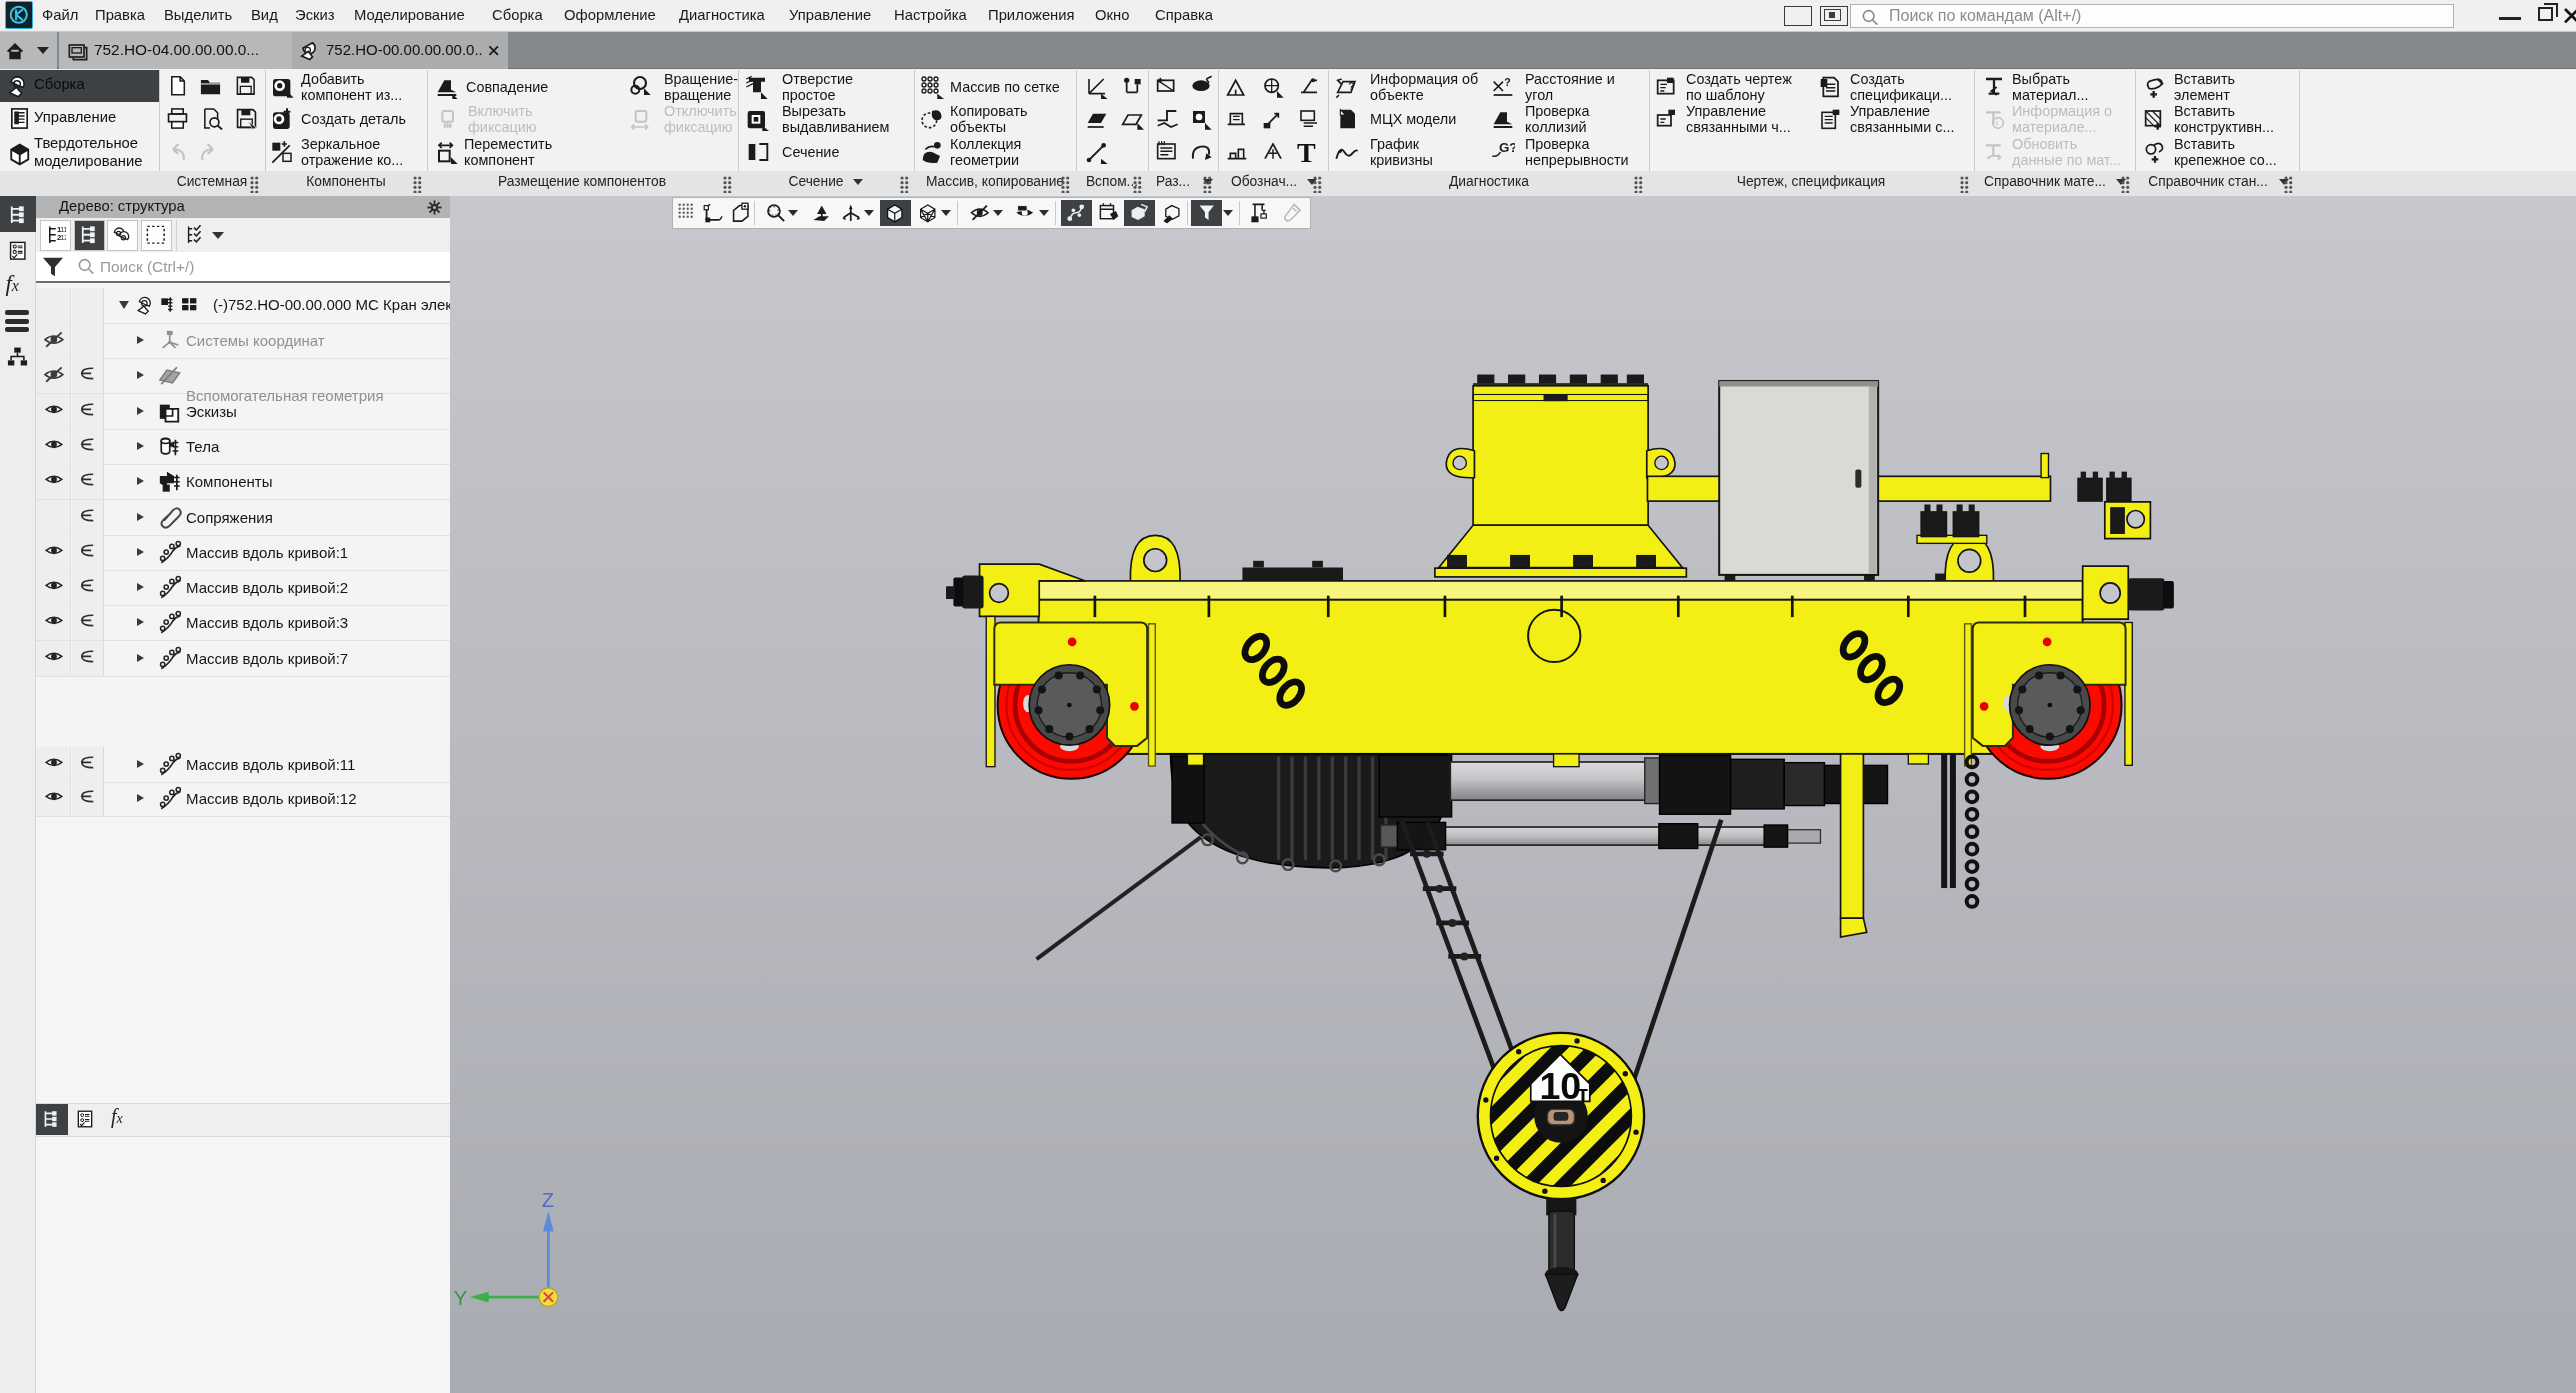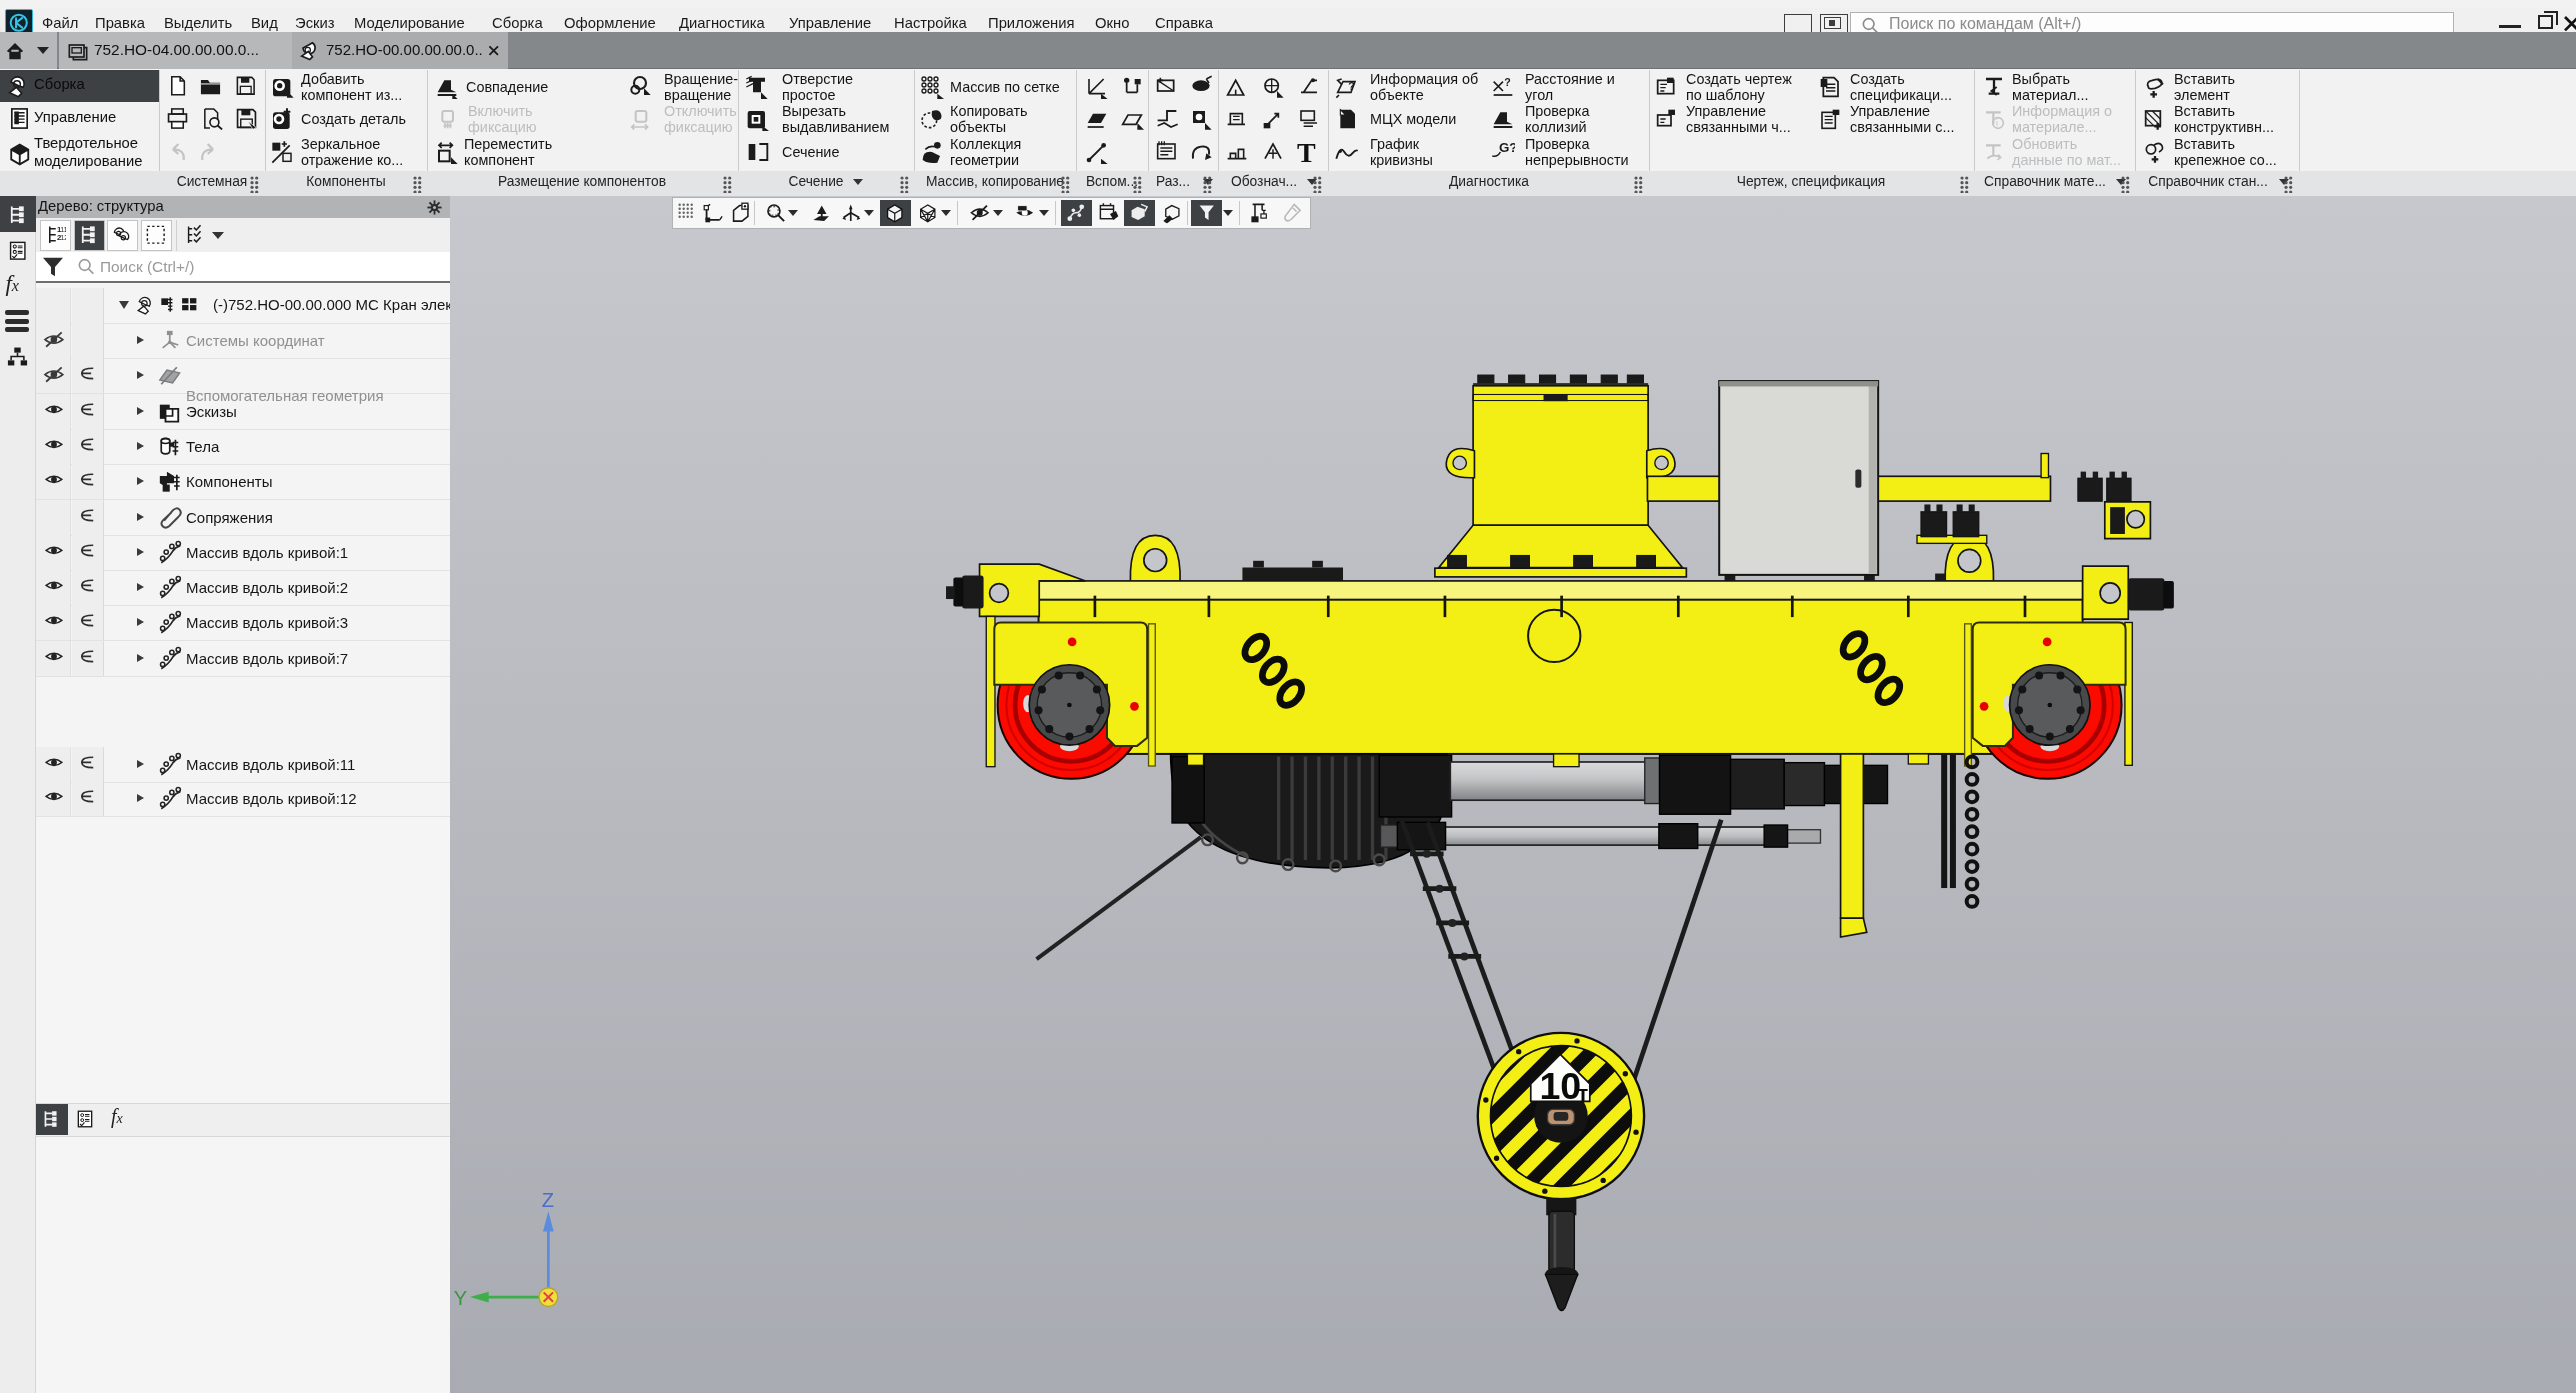--- a/index.html
+++ b/index.html
@@ -1,18 +1,18 @@
 <!DOCTYPE html>
 <html style="font-size:10.7px"><head><meta charset="utf-8">
 <style>
 html,body{margin:0;padding:0;background:#888;}
 #app{position:relative;width:2576px;height:1393px;overflow:hidden;background:#f2f2f2;font-family:"Liberation Sans",sans-serif;-webkit-font-smoothing:antialiased;}
 #app *{box-sizing:border-box;}
 
-#menubar{position:absolute;left:0;top:8px;width:2576px;height:32px;background:#f0f0f1;border-bottom:1.3px solid #c9c9c9;border-radius:14px;}
+#menubar{position:absolute;left:0;top:0;width:2576px;height:32px;background:#f0f0f1;border-bottom:1.3px solid #c9c9c9;}
 .mi{position:absolute;top:0;height:30px;line-height:30px;font-size:14.8px;color:#1a1a1a;}
 #logo{position:absolute;left:4.7px;top:1.3px;width:28px;height:28px;background:#10222b;border:1.3px solid #35b8d8;border-radius:2px;}
 #logo svg{position:absolute;left:2px;top:2px;}
 .winbtn{position:absolute;top:6px;width:28px;height:20px;border:1.3px solid #3c3c3c;}
 #srchbox{position:absolute;left:1850px;top:4px;width:604px;height:24px;background:#fdfdfd;border:1.3px solid #b1b1b1;font-size:16px;color:#8b8b8b;line-height:22px;padding-left:38px;}
 
 #tabbar{position:absolute;left:0;top:32px;width:2576px;height:37px;background:#85888a;border-bottom:0.7px solid #6f7274;}
 .dtab{position:absolute;top:0;height:37px;background:#b6b8b9;font-size:15.4px;color:#111;}
 
 #ribbon{position:absolute;left:0;top:0;width:2576px;height:196px;background:transparent;}
@@ -20,21 +20,21 @@
 #rstrip{position:absolute;left:0;top:171px;width:2576px;height:40px;background:#e3e4e5;border-bottom:2px solid #a7a9ab;}
 .glabel{position:absolute;top:2.7px;font-size:13.8px;color:#242424;white-space:nowrap;}
 .gsep{position:absolute;top:70px;width:1.3px;height:125px;background:#c9cacb;}
 .rtxt{position:absolute;font-size:14.4px;line-height:16px;color:#141414;white-space:nowrap;}
 .rtxt.dis{color:#bcbdbe;}
 .cat{position:absolute;left:0;width:159px;font-size:14.8px;color:#111;}
 #catsel{top:70px;height:32px;background:#3e4144;color:#0a0a0a;}
 
 #lstrip{position:absolute;left:0;top:196px;width:36px;height:1197px;background:#ededee;border-right:1.3px solid #d6d6d6;}
 #panel{position:absolute;left:36px;top:196px;width:415px;height:1197px;background:#f5f5f6;}
-#phead{position:absolute;left:0;top:0;width:415px;height:38px;background:#b2b3b5;font-size:14.8px;color:#141414;line-height:21.5px;padding-left:2px;}
+#phead{position:absolute;left:0;top:0;width:415px;height:38px;background:#b2b3b5;font-size:14.8px;color:#141414;line-height:21.5px;padding-left:23px;}
 #ptools{position:absolute;left:0;top:21.5px;width:415px;height:35px;background:#efefef;}
 .ptb{position:absolute;top:2px;width:31px;height:31px;background:#fdfdfd;border:0.7px solid #c4c4c4;}
 #psearch{position:absolute;left:0;top:56px;width:415px;height:31px;background:#fff;border-bottom:2px solid #6e6e6e;}
 #ptree{position:absolute;left:0;top:89px;width:415px;height:530px;background:#f4f4f5;}
 .trow{position:absolute;left:0;width:415px;height:36px;border-bottom:0.7px solid #e2e2e3;}
 .tcell{position:absolute;left:0;top:0;width:67px;height:35px;border-right:1.3px solid #dadada;background:#eeeeef;}
 .tname{position:absolute;left:140px;top:8.7px;font-size:15px;color:#161616;white-space:nowrap;}
 .tname.gray{color:#8f9092;}
 .exp{position:absolute;left:101px;top:13.4px;width:0;height:0;border-left:7.4px solid #444;border-top:4.7px solid transparent;border-bottom:4.7px solid transparent;}
 #ptabs{position:absolute;left:0;top:907px;width:415px;height:34px;background:#efefef;border-top:1.3px solid #d8d8d8;border-bottom:1.3px solid #d8d8d8;}

